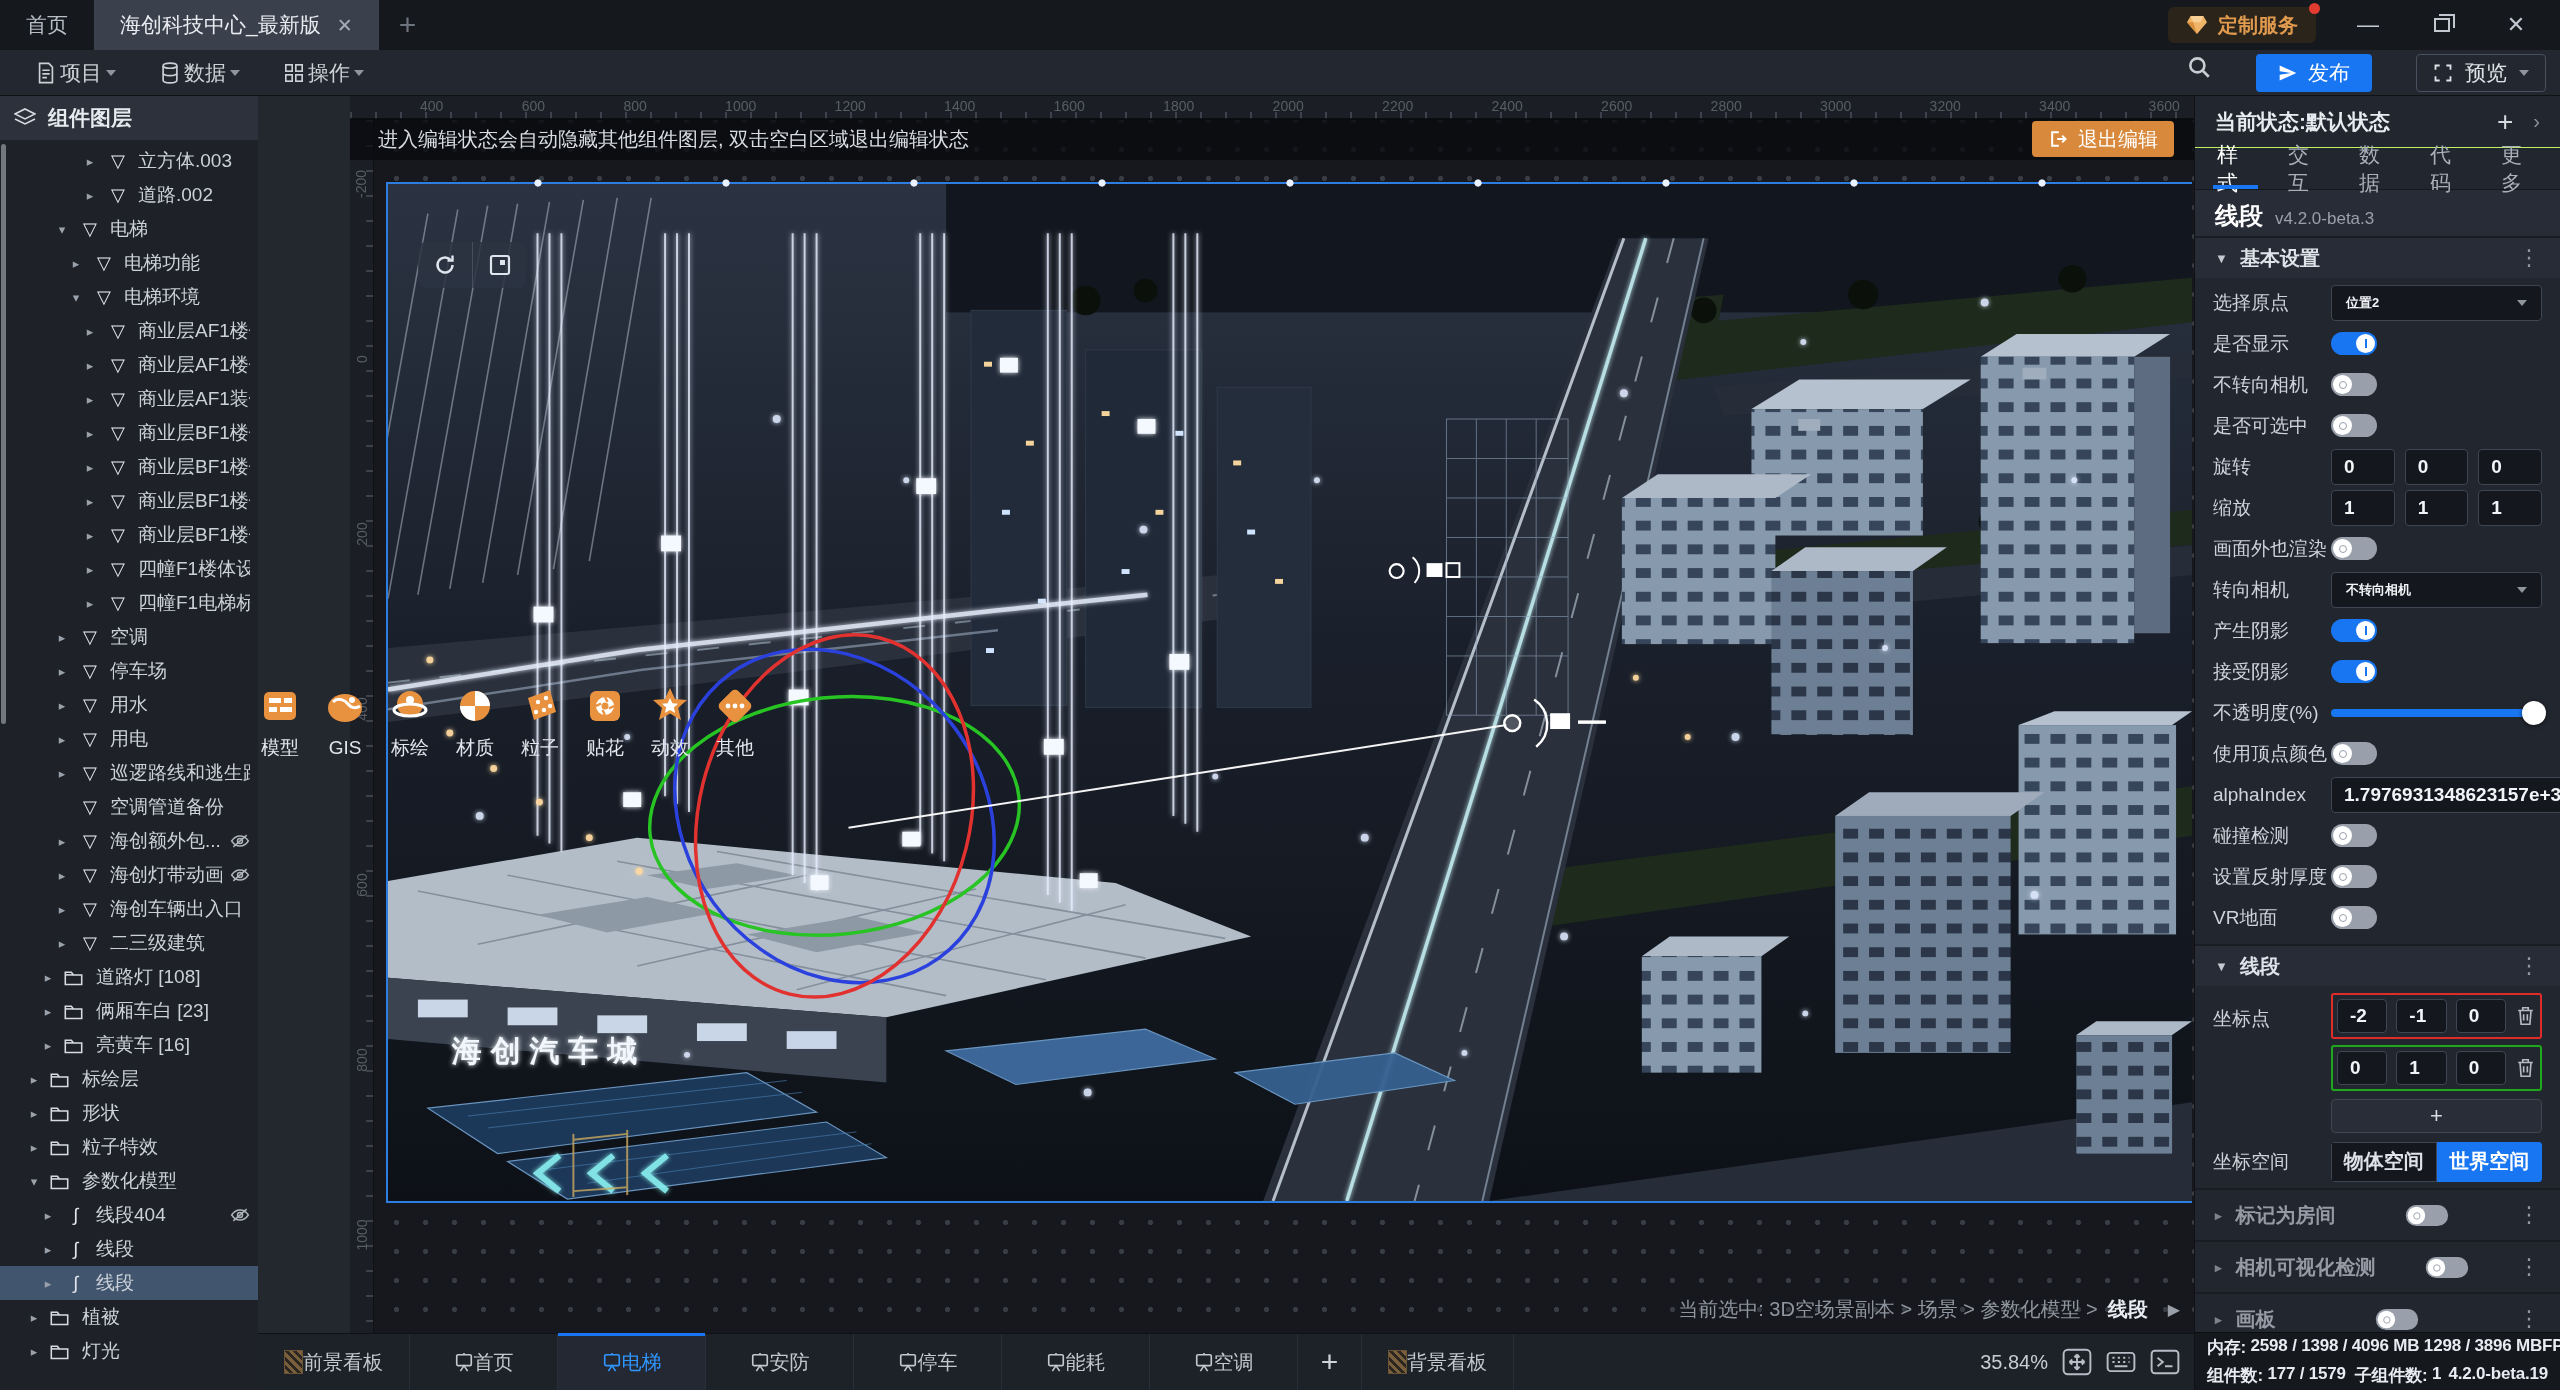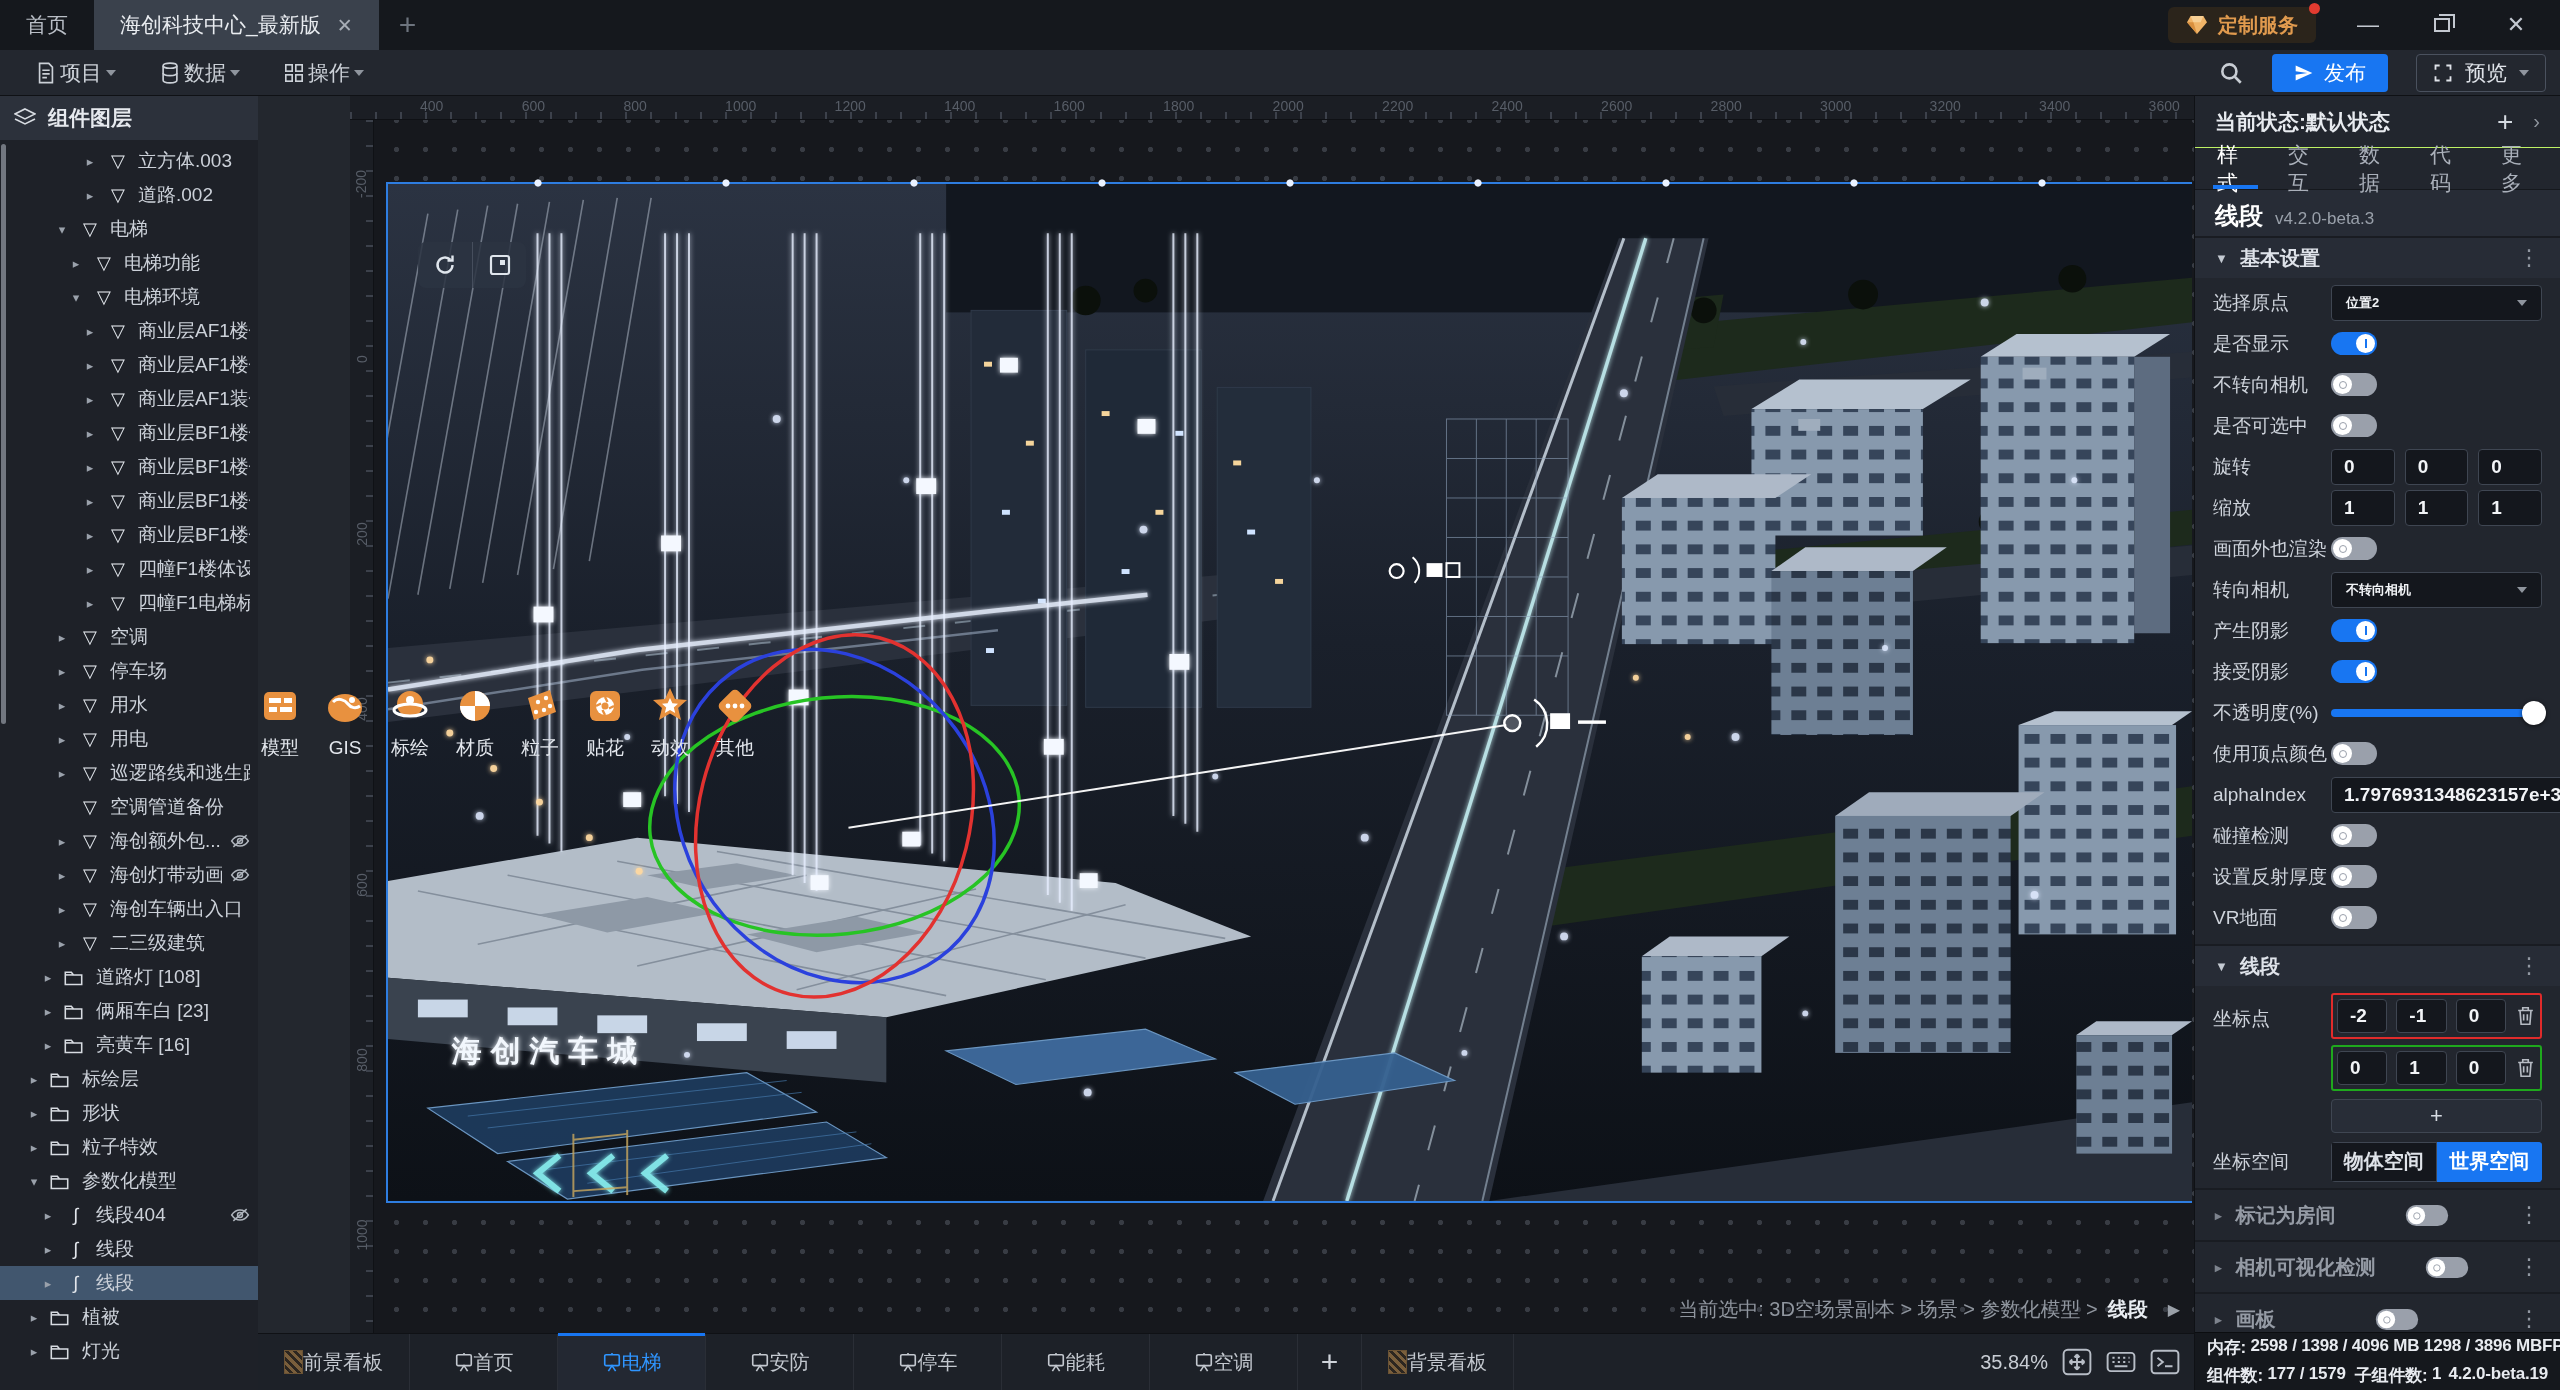--- a/index.html
+++ b/index.html
@@ -21,21 +21,21 @@
   .restore-box { width:16px; height:14px; border:2px solid #c3c8d0; position:relative; display:inline-block; }
   .restore-box::before { content:""; position:absolute; left:3px; top:-6px; width:14px; height:12px;
                          border:2px solid #c3c8d0; border-left:none; border-bottom:none; }
 
   
   .menubar { height:46px; background:#23272f; display:flex; align-items:center; padding:0 14px;
              border-bottom:1px solid #0f1115; flex:none; }
   .menu { display:flex; align-items:center; gap:4px; color:#ccd1d8; font-size:21px; padding:0 22px; height:100%; }
   .chev { width:0; height:0; border-left:5px solid transparent; border-right:5px solid transparent;
           border-top:6px solid #8f959e; display:inline-block; }
-  .mb-right { margin-left:auto; display:flex; gap:28px; align-items:center; }
+  .mb-right { margin-left:auto; display:flex; gap:44px; align-items:flex-start; }
   .publish { background:#1876f2; color:#fff; font-size:21px; height:38px; padding:0 22px; border-radius:4px;
              display:flex; gap:10px; align-items:center; }
   .previewb { border:1px solid #4a515e; color:#dfe3e9; font-size:21px; height:38px; padding:0 16px; border-radius:4px;
               display:flex; gap:12px; align-items:center; }
 
   
   .main { flex:1; display:flex; min-height:0; }
 
   
   .left-panel { width:258px; background:#1e2128; position:relative; flex:none; }
@@ -889,20 +889,30 @@
               <circle cx="152" cy="626" r="3.5"></circle>
                 <circle cx="42" cy="482" r="3.5"></circle>
                 <circle cx="202" cy="662" r="3.5"></circle>
               <circle cx="252" cy="696" r="3.5"></circle>
                 <circle cx="1252" cy="500" r="3"></circle>
                 <circle cx="1304" cy="560" r="3"></circle>
             </g>
           </svg>
         </div>
 
+        <div class="edit-banner">
+          <span>进入编辑状态会自动隐藏其他组件图层, 双击空白区域退出编辑状态</span>
+          <button class="exitbtn" style="border:none;">
+            <svg class="ic" width="20" height="20" viewBox="0 0 24 24" fill="none" stroke="#fff" stroke-width="2.4">
+              <path d="M13 4H5v16h8"></path>
+                <path d="M11 12h10M17 8l4 4-4 4"></path>
+            </svg>
+            <span>退出编辑</span>
+          </button>
+        </div>
 
         <div class="view-controls">
           <span class="vc">
             <svg class="ic" width="24" height="24" viewBox="0 0 24 24" fill="none" stroke="#dfe5ec" stroke-width="2.4">
               <path d="M19.5 12a7.5 7.5 0 1 1-2.2-5.3"></path>
                 <polyline points="19.5,2.5 19.5,7.5 14.5,7.5" fill="none"></polyline>
             </svg>
           </span>
           <span class="vc">
             <svg class="ic" width="24" height="24" viewBox="0 0 24 24" fill="none" stroke="#dfe5ec" stroke-width="2.2">

